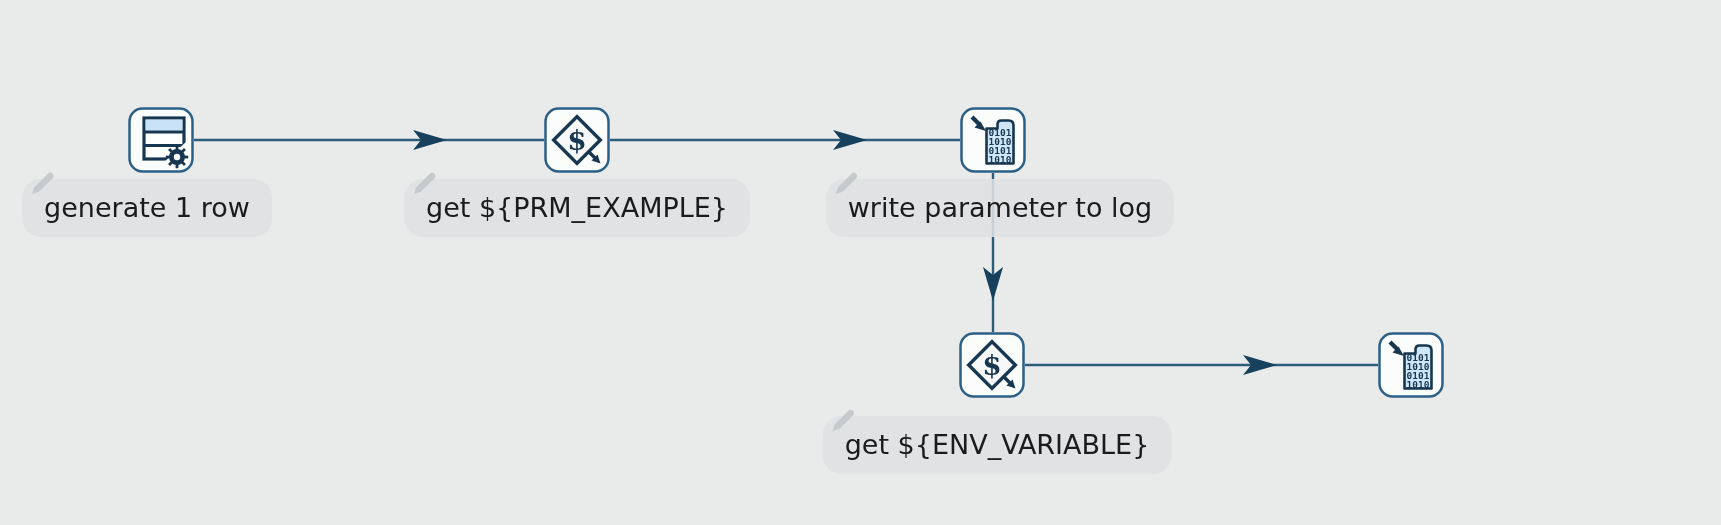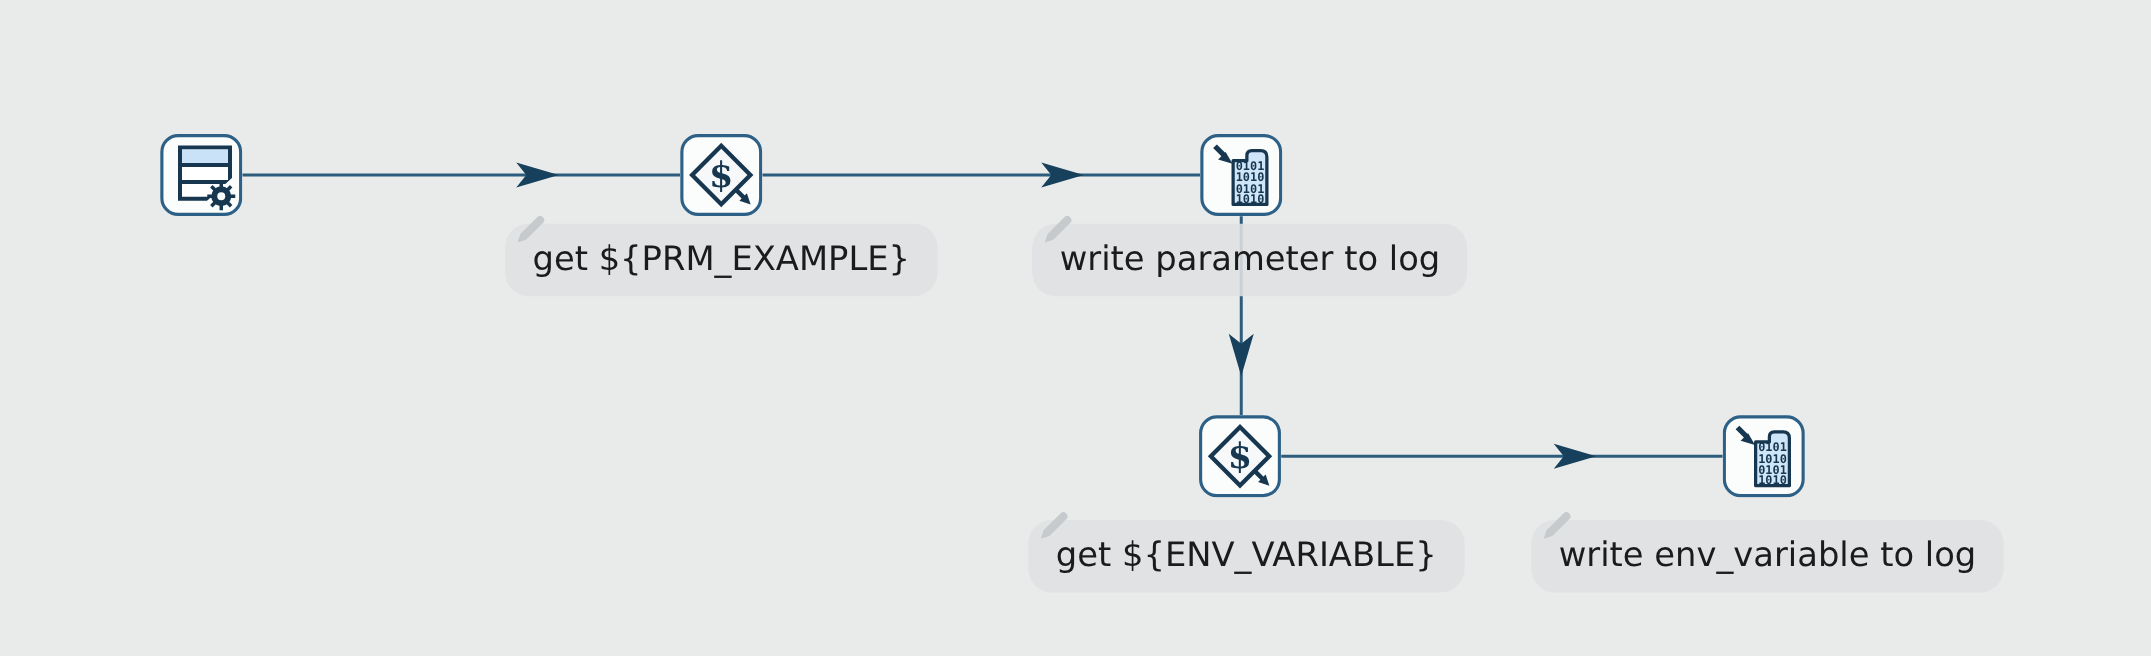--- a/index.html
+++ b/index.html
@@ -124,20 +124,26 @@
       <path d="M26.5 56.5 L26.5 21.5 L37.5 21.5 L37.5 17.5 Q37.5 13.5 41.5 13.5 L48.5 13.5 Q53.5 13.5 53.5 18.5 L53.5 56.5 Z" fill="#cfe6f8" stroke="#17364f" stroke-width="2.6" stroke-linejoin="round"></path>
       <g font-family="DejaVu Sans Mono, monospace" font-size="9.5" font-weight="bold" fill="#17364f" text-anchor="middle">
         <text x="40" y="29">0101</text>
         <text x="40" y="38">1010</text>
         <text x="40" y="47">0101</text>
         <text x="40" y="55.5">1010</text>
       </g>
     </svg>
   </div>
 
+  <div class="step-label r1l" style="left:147px;">
+    <svg class="pencil" viewBox="0 0 24 24">
+      <path d="M3.2 20.8 L5 15.4 L15.8 4.6 a2.6 2.6 0 0 1 3.7 3.7 L8.7 19 Z" fill="#c7cacc"></path>
+    </svg>
+    <span>generate 1 row</span>
+  </div>
 
   <div class="step-label r1l" style="left:577px;">
     <svg class="pencil" viewBox="0 0 24 24">
       <path d="M3.2 20.8 L5 15.4 L15.8 4.6 a2.6 2.6 0 0 1 3.7 3.7 L8.7 19 Z" fill="#c7cacc"></path>
     </svg>
     <span>get ${PRM_EXAMPLE}</span>
   </div>
 
   <div class="step-label r1l" style="left:1000px;">
     <svg class="pencil" viewBox="0 0 24 24">
@@ -146,20 +152,14 @@
     <span>write parameter to log</span>
   </div>
 
   <div class="step-label r2l" style="left:997px;">
     <svg class="pencil" viewBox="0 0 24 24">
       <path d="M3.2 20.8 L5 15.4 L15.8 4.6 a2.6 2.6 0 0 1 3.7 3.7 L8.7 19 Z" fill="#c7cacc"></path>
     </svg>
     <span>get ${ENV_VARIABLE}</span>
   </div>
 
-  <div class="step-label r2l" style="left:1414px;">
-    <svg class="pencil" viewBox="0 0 24 24">
-      <path d="M3.2 20.8 L5 15.4 L15.8 4.6 a2.6 2.6 0 0 1 3.7 3.7 L8.7 19 Z" fill="#c7cacc"></path>
-    </svg>
-    <span>write env_variable to log</span>
-  </div>
 
 </div>
 
 </body></html>

